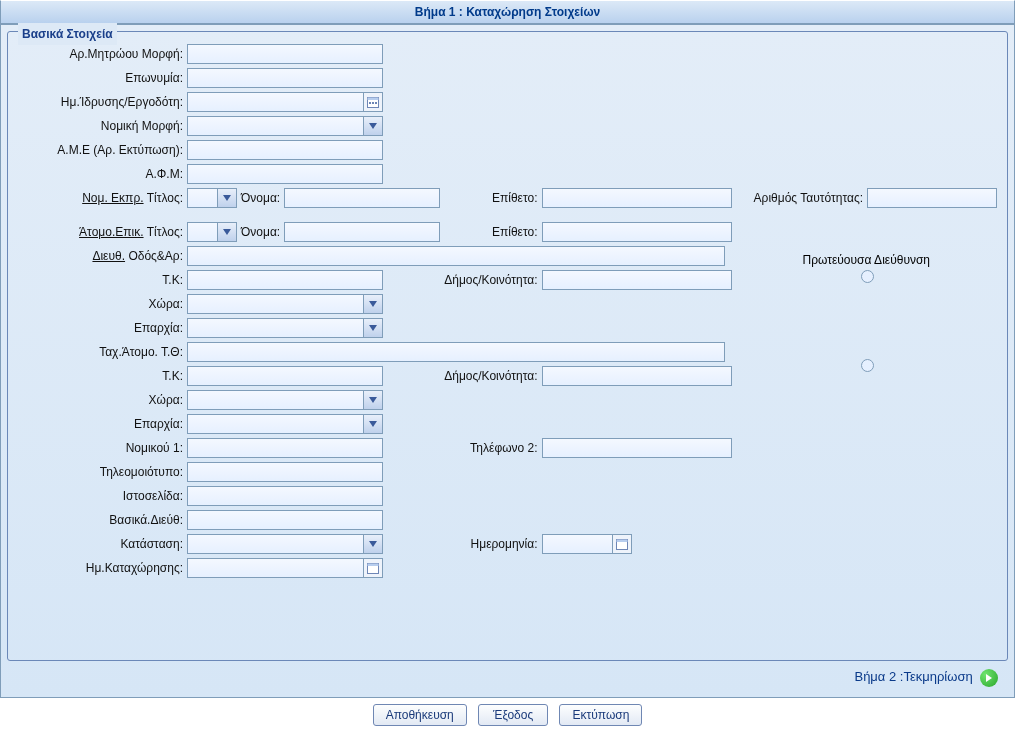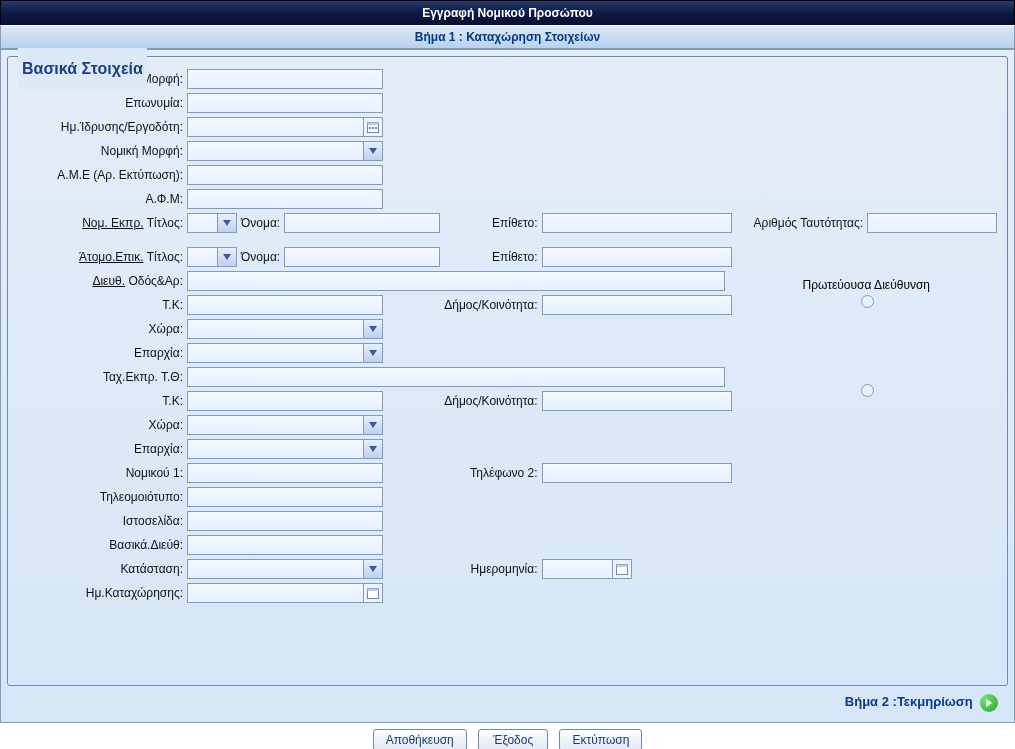--- a/index.html
+++ b/index.html
@@ -1,21 +1,21 @@
 <!DOCTYPE html>
 <html><head>
 <meta charset="utf-8">
 <style>
   html,body{margin:0;padding:0;font-family:Arial,Helvetica,sans-serif;font-size:12px;background:#fff;color:#000;}
   .window{width:1015px;box-sizing:border-box;}
   .titlebar{background:linear-gradient(to bottom,#2a3a6a 0%,#0a1a44 50%,#051033 100%);color:#fff;font-weight:bold;text-align:center;padding:5px 0;border:1px solid #000;border-bottom:none;}
   .stepbar{background:linear-gradient(to bottom,#dce9f7 0%,#b9d1ee 100%);color:#003a8a;font-weight:bold;text-align:center;padding:4px 0;border:1px solid #7f9db9;border-top:1px solid #fff;}
   .body-area{background:linear-gradient(to bottom,#e3edf8 0%,#d6e6f6 100%);border:1px solid #7f9db9;padding:6px;box-sizing:border-box;}
   .fieldset{border:1px solid #6b88b8;border-radius:3px;padding:10px 8px 18px 8px;min-height:600px;position:relative;}
-  .legend{position:absolute;top:-9px;left:10px;background:#dde9f6;padding:12px 4px;color:#1a3f8a;font-weight:bold;font-size:16px;}
+  .legend{position:absolute;top:-9px;left:10px;background:#dde9f6;padding:4px 4px;color:#1a3f8a;font-weight:bold;font-size:12px;}
   table.form{border-collapse:separate;border-spacing:0;width:100%;}
   table.form td{padding:2px 2px;vertical-align:middle;white-space:nowrap;}
   td.lbl{text-align:right;padding-right:4px;color:#111;font-size:12px;}
   td.lbl .underline{text-decoration:underline;}
   input.txt{height:20px;box-sizing:border-box;border:1px solid #7f9db9;background:linear-gradient(to bottom,#f4f8ff 0%,#e6f0ff 100%);font-size:12px;padding:1px 3px;}
   input.txt.w-s{width:196px;}
   input.txt.w-l{width:538px;}
   input.txt.w-name{width:156px;}
   input.txt.w-ln{width:190px;}
   input.txt.w-id{width:130px;}
@@ -23,32 +23,31 @@
   .combo .cbtxt{flex:1;border:none;background:transparent;min-width:0;padding:1px 3px;font-size:12px;}
   .combo .cbbtn{width:18px;background:linear-gradient(to bottom,#e8effa,#bfd1ec);border-left:1px solid #7f9db9;display:flex;align-items:center;justify-content:center;cursor:pointer;}
   .combo .cbbtn svg{width:8px;height:6px;}
   .datepick{display:inline-flex;align-items:stretch;border:1px solid #7f9db9;height:20px;box-sizing:border-box;background:linear-gradient(to bottom,#f4f8ff,#e6f0ff);}
   .datepick input{flex:1;border:none;background:transparent;min-width:0;padding:1px 3px;font-size:12px;}
   .datepick .dbtn{width:18px;background:#eef3fb;border-left:1px solid #7f9db9;display:flex;align-items:center;justify-content:center;cursor:pointer;}
   .datepick .dbtn svg{width:12px;height:12px;}
   .radio{appearance:none;-webkit-appearance:none;width:13px;height:13px;border:1px solid #7f9db9;border-radius:50%;background:#e6f0ff;vertical-align:middle;}
   .section-right{text-align:center;}
   .footer-link{padding:8px 10px 4px 0;text-align:right;}
-  .footer-link a{color:#0a3a8a;font-weight:bold;text-decoration:none;font-size:13px;}
+  .footer-link a{color:#0a3a8a;font-weight:normal;text-decoration:none;font-size:13px;}
   .arrow-circle{display:inline-block;width:18px;height:18px;border-radius:50%;background:radial-gradient(circle at 30% 30%,#6fe46f,#2aa62a);vertical-align:middle;margin-left:4px;position:relative;}
   .arrow-circle svg{position:absolute;top:3px;left:3px;}
   .btnrow{text-align:center;padding:6px 0 10px 0;}
   .btn{display:inline-block;min-width:70px;padding:3px 12px;margin:0 4px;border:1px solid #6f87b3;border-radius:3px;background:linear-gradient(to bottom,#fdfefe 0%,#e2e9f4 100%);color:#1a3a7a;font-size:12px;cursor:pointer;}
   .spacer-row td{height:6px;}
 </style>
 </head>
 <body>
 
 <div class="window">
-  <div class="titlebar">Εγγραφή Νομικού Προσώπου</div>
   <div class="stepbar">Βήμα 1 : Καταχώρηση Στοιχείων</div>
 
   <div class="body-area">
     <div class="fieldset">
       <div class="legend">Βασικά Στοιχεία</div>
 
       <table class="form">
 
         <tbody>
             <tr>
@@ -194,21 +193,21 @@
               <span class="cbbtn">
                     <svg viewBox="0 0 8 6">
                       <polygon points="0,0 8,0 4,6" fill="#3a5a9a"></polygon>
                     </svg>
                   </span>
             </span>
           </td>
         </tr>
 
         <tr>
-          <td class="lbl">Ταχ.Εκπρ. Τ.Θ:</td>
+          <td class="lbl">Ταχ.Άτομο. Τ.Θ:</td>
           <td colspan="5"><input class="txt w-l" value="" style=""></td>
           <td colspan="2" rowspan="2" class="section-right">
             <input type="radio" class="radio" style="">
           </td>
         </tr>
         <tr>
           <td class="lbl">Τ.Κ:</td>
           <td colspan="3"><input class="txt w-s" value="" style=""></td>
           <td class="lbl">Δήμος/Κοινότητα:</td>
           <td><input class="txt w-ln" value="" style=""></td>

